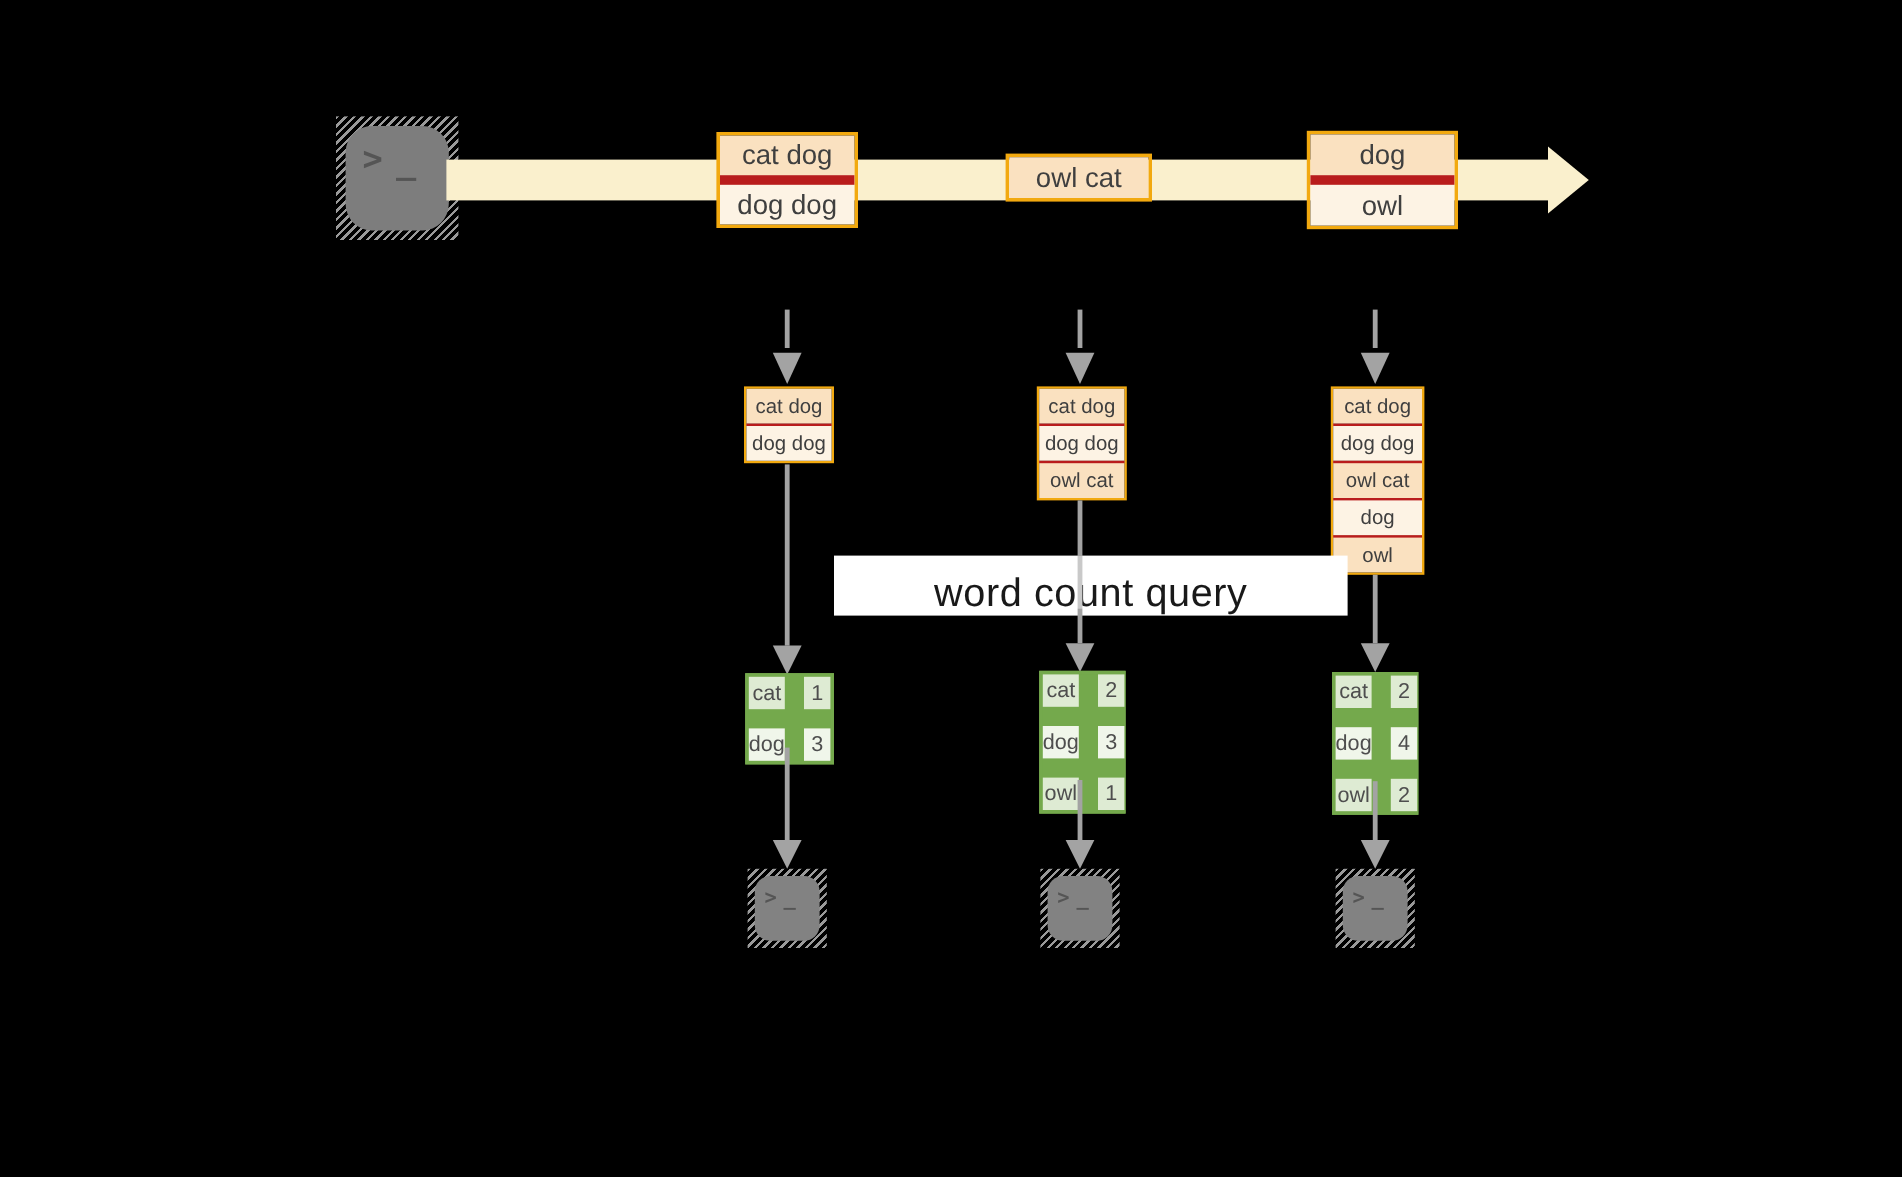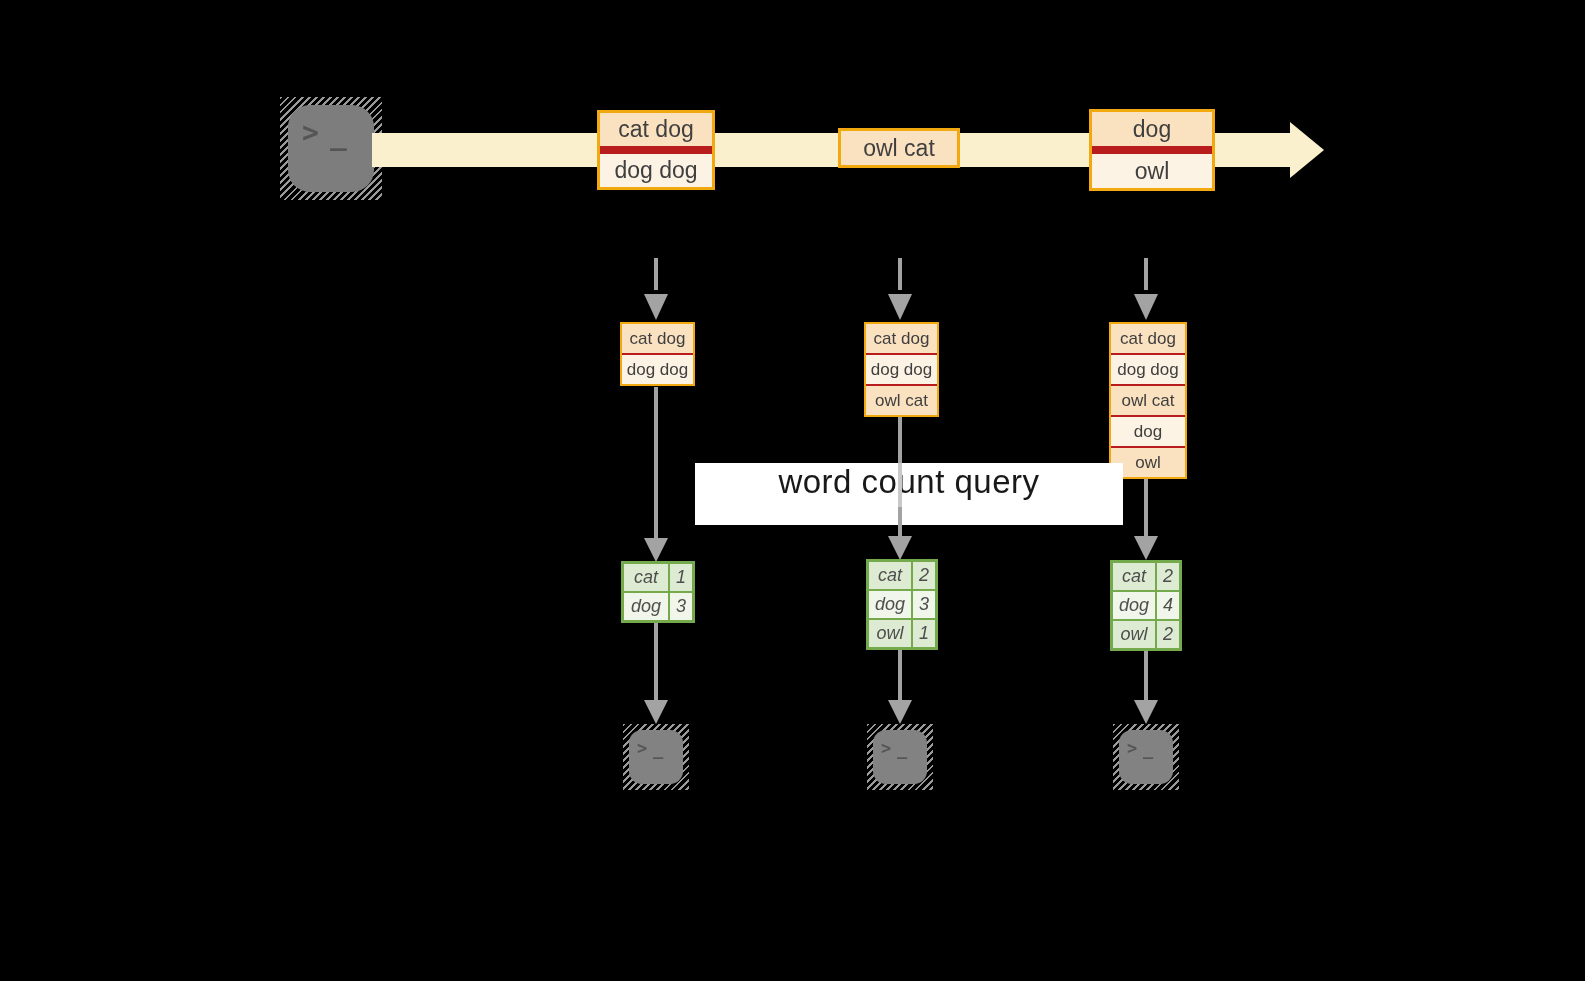--- a/index.html
+++ b/index.html
@@ -25,25 +25,25 @@
   .ocell:nth-child(even){background:#fdf3e4;}
   .obox.small{border-width:2px;}
   .obox.small .ocell{height:29px;font-size:17px;border-top-width:2px;}
   
   .vline{position:absolute;width:4px;background:#a3a3a3;}
   .vline.onwhite{background:#c9c9c9;}
   .tri-down{position:absolute;width:0;height:0;
     border-left:12px solid transparent;border-right:12px solid transparent;border-top:24px solid #a3a3a3;}
   .tri-down.dash{border-top-width:26px;}
   
-  .banner{position:absolute;left:695px;top:463px;width:428px;height:62px;background:#ffffff;
-    display:flex;align-items:flex-start;justify-content:center;}
+  .banner{position:absolute;left:695px;top:463px;width:428px;height:50px;background:#ffffff;
+    display:flex;align-items:flex-end;justify-content:center;}
   .banner span{font-size:33px;font-weight:300;color:#191919;letter-spacing:.5px;}
   
-  .gtable{position:absolute;border:3px solid #74a94c;background:#74a94c;display:grid;gap:2px;font-style:italic;}
+  .gtable{position:absolute;border:3px solid #74a94c;background:#74a94c;display:grid;gap:16px;}
   .gtable{grid-template-columns:1fr 22px;}
   .gcell{height:27px;display:flex;align-items:center;justify-content:center;font-size:18px;color:#4e4e4e;}
   .gcell.dark{background:#deebd3;}
   .gcell.light{background:#f0f6ea;}
 </style>
 </head>
 <body>
 
 <div class="canvas">
 

